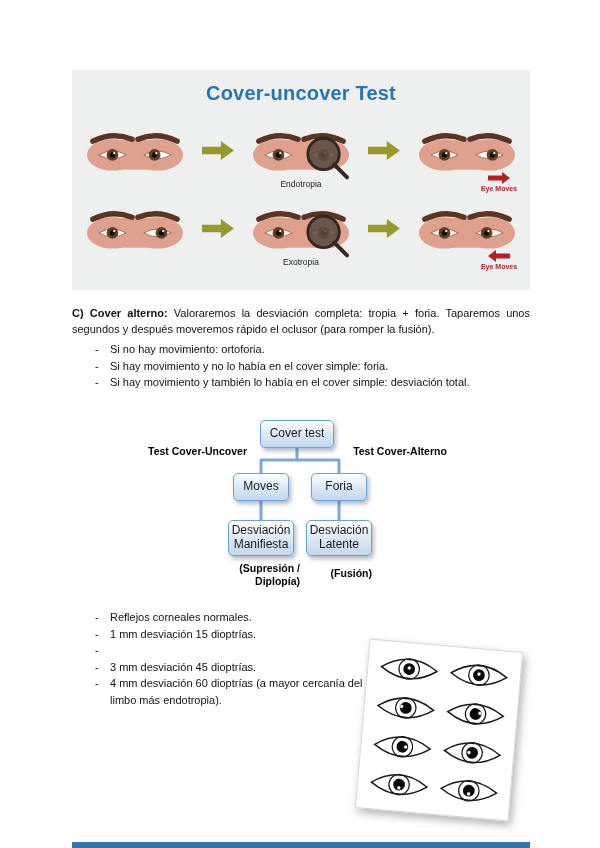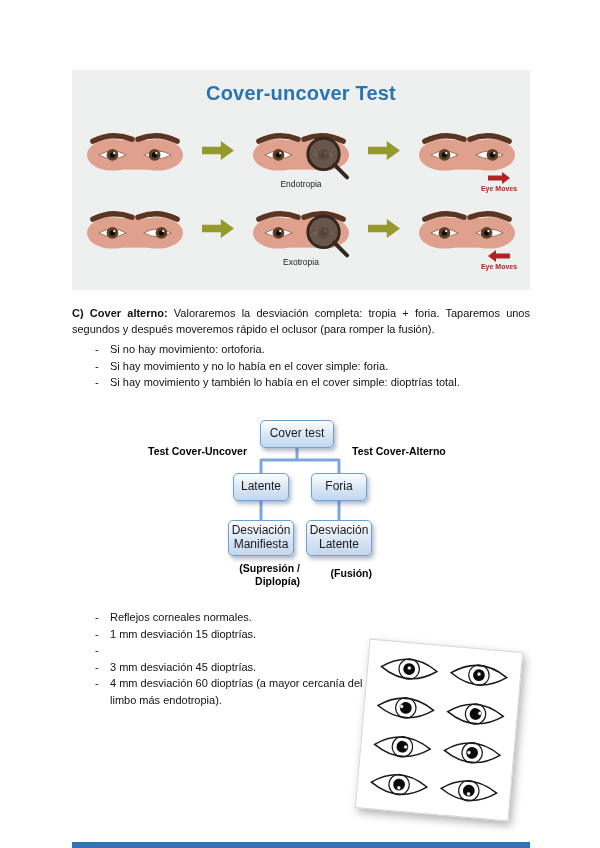--- a/index.html
+++ b/index.html
@@ -32,21 +32,21 @@
   .dash-list .marker{flex:none;width:15px;margin-left:23px}
   .dash-list .btxt{flex:1}
   .dash-list.narrow{width:300px}
 
   
   .flowchart{position:absolute;left:148px;top:405px;width:300px;height:195px}
   .fc-lines{position:absolute;left:0;top:0;width:300px;height:195px}
   .fc-box{position:absolute;display:flex;align-items:center;justify-content:center;text-align:center;
     background:linear-gradient(180deg,#fdfeff,#d9e6f5 55%,#c3d8ee);border:1.6px solid #6fa0d0;border-radius:5px;
     box-shadow:2px 3px 4px rgba(80,100,135,.45);font-size:12px;line-height:1.15;color:#1a1a1a;padding:1px 2px}
-  .fc-label{position:absolute;font-weight:bold;font-size:10.5px;text-align:left;color:#000;white-space:nowrap}
+  .fc-label{position:absolute;font-weight:bold;font-size:10.5px;text-align:center;color:#000;white-space:nowrap}
   .fc-caption{position:absolute;font-weight:bold;font-size:10.5px;text-align:right;color:#000;line-height:1.2}
 
   
   .hcard{position:absolute;left:362px;top:645px;width:154px;height:170px;background:#fff;border:1px solid #d8d8d8;
     box-shadow:3px 4px 8px rgba(0,0,0,.30);transform:rotate(5deg);transform-origin:50% 50%;padding:9px 11px}
   .hgrid{display:grid;grid-template-columns:1fr 1fr;grid-template-rows:repeat(4,1fr);gap:5px 10px;width:100%;height:100%}
   .heye{width:100%;height:100%;display:block}
 
   .bottom-bar{position:absolute;left:72px;top:842px;width:458px;height:6px;background:#2e75b6}
   .defs-holder{position:absolute;width:0;height:0;overflow:hidden}
@@ -188,33 +188,33 @@
       <li>
           <span class="marker">-</span>
           <span class="btxt">Si no hay movimiento: ortoforia.</span>
         </li>
       <li>
           <span class="marker">-</span>
           <span class="btxt">Si hay movimiento y no lo había en el cover simple: foria.</span>
         </li>
       <li>
           <span class="marker">-</span>
-          <span class="btxt">Si hay movimiento y también lo había en el cover simple: dioptrías total.</span>
+          <span class="btxt">Si hay movimiento y también lo había en el cover simple: desviación total.</span>
         </li>
     </ul>
   </div>
 
   <div class="flowchart">
     <svg class="fc-lines" viewBox="0 0 300 195">
       <path d="M149 43 L149 55 M113 55 L191 55 M113 55 L113 68 M191 55 L191 68 M113 96 L113 115 M191 96 L191 115" stroke="#7da7d8" stroke-width="3" fill="none" stroke-linecap="round"></path>
     </svg>
     <div class="fc-box" style="left:112px;top:15px;width:74px;height:28px">Cover test</div>
     <div class="fc-label" style="left:0px;top:40px;width:92px">Test Cover-Uncover</div>
     <div class="fc-label" style="left:204px;top:40px;width:96px">Test Cover-Alterno</div>
-    <div class="fc-box" style="left:85px;top:68px;width:56px;height:28px">Latente</div>
+    <div class="fc-box" style="left:85px;top:68px;width:56px;height:28px">Moves</div>
     <div class="fc-box" style="left:163px;top:68px;width:56px;height:28px">Foria</div>
     <div class="fc-box" style="left:80px;top:115px;width:66px;height:36px">Desviación Manifiesta</div>
     <div class="fc-box" style="left:158px;top:115px;width:66px;height:36px">Desviación Latente</div>
     <div class="fc-caption" style="left:74px;top:157px;width:78px">(Supresión / Diplopía)</div>
     <div class="fc-caption" style="left:158px;top:162px;width:66px">(Fusión)</div>
   </div>
 
   <div class="textblock sec-h">
     <ul class="dash-list narrow">
       <li>

